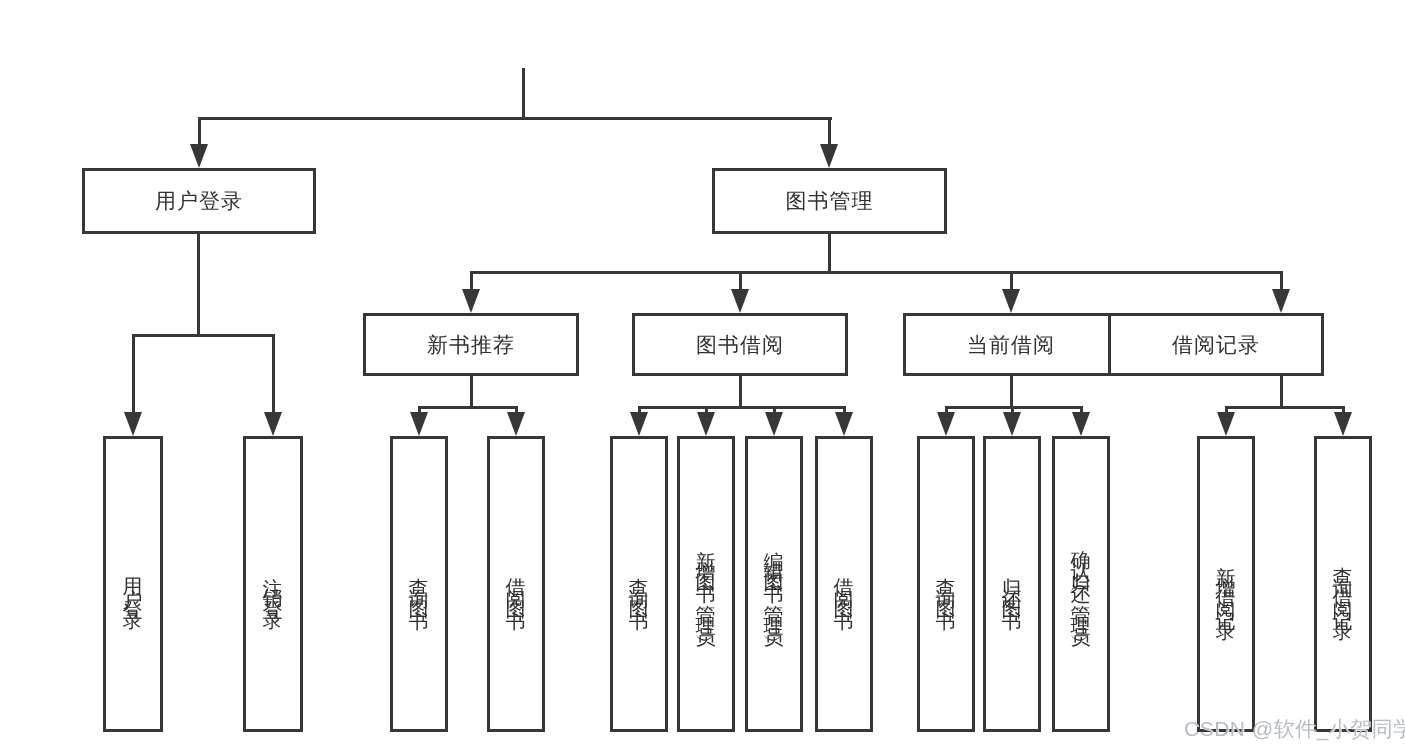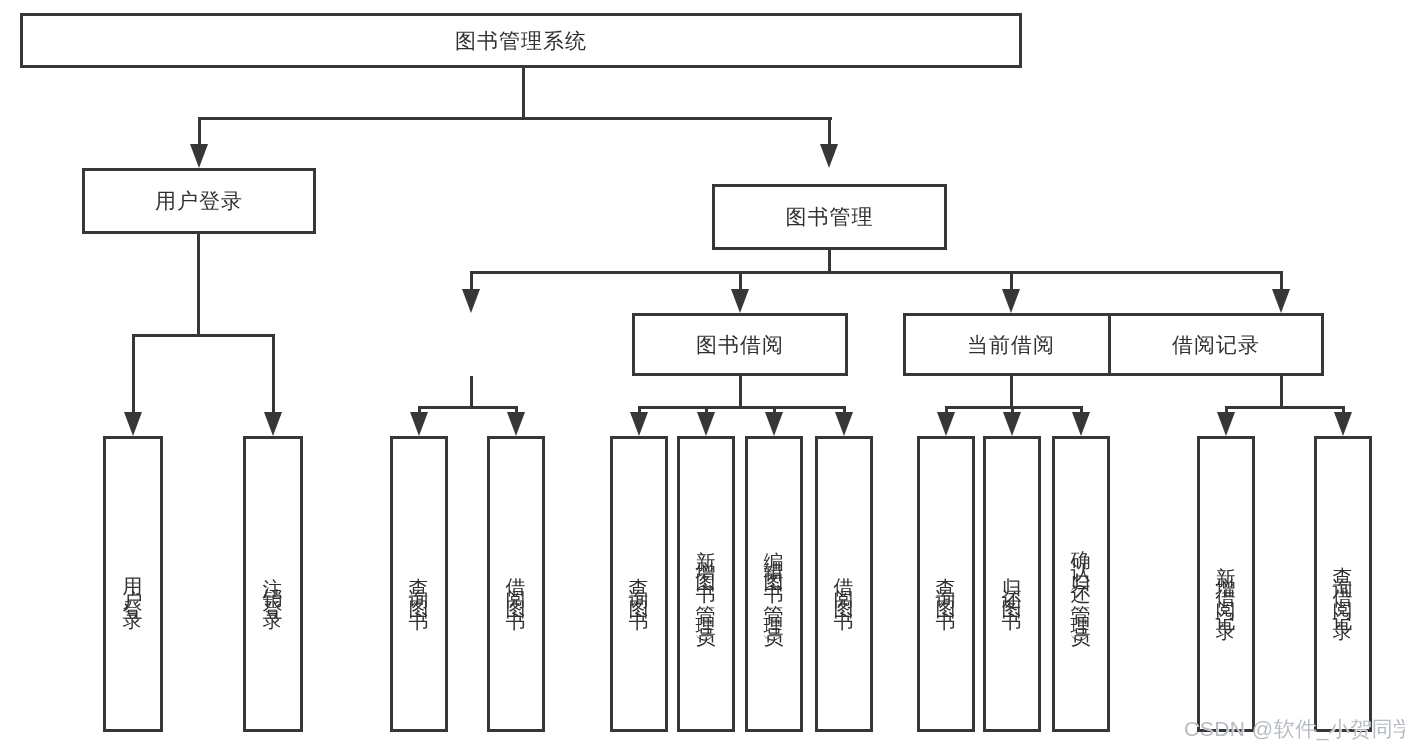--- a/index.html
+++ b/index.html
@@ -113,25 +113,25 @@
   <div class="ln" style="left:1080px; top:406px; width:3px; height:12px;"></div>
   <div class="ah" style="left:1072px; top:412px;"></div>
 
   <div class="ln" style="left:1280px; top:376px; width:3px; height:33px;"></div>
   <div class="ln" style="left:1225px; top:406px; width:120px; height:3px;"></div>
   <div class="ln" style="left:1225px; top:406px; width:3px; height:12px;"></div>
   <div class="ah" style="left:1217px; top:412px;"></div>
   <div class="ln" style="left:1342px; top:406px; width:3px; height:12px;"></div>
   <div class="ah" style="left:1334px; top:412px;"></div>
 
-  <div class="node" style="left:20px; top:13px; width:1002px; height:55px;">图书管理系统</div>
 
   <div class="node" style="left:82px; top:168px; width:234px; height:66px;">用户登录</div>
-  <div class="node" style="left:712px; top:168px; width:235px; height:66px;margin-top:16px;">图书管理</div>
+  <div class="node" style="left:712px; top:168px; width:235px; height:66px;">图书管理</div>
 
+  <div class="node" style="left:363px; top:313px; width:216px; height:63px;">新书推荐</div>
   <div class="node" style="left:903px; top:313px; width:216px; height:63px;">当前借阅</div>
   <div class="node" style="left:632px; top:313px; width:216px; height:63px;">图书借阅</div>
   <div class="node" style="left:1108px; top:313px; width:216px; height:63px;">借阅记录</div>
 
   <div class="node v" style="left:103px; top:436px; width:60px; height:296px;">用户登录</div>
   <div class="node v" style="left:243px; top:436px; width:60px; height:296px;">注销登录</div>
 
   <div class="node v" style="left:390px; top:436px; width:58px; height:296px;">查询图书</div>
   <div class="node v" style="left:487px; top:436px; width:58px; height:296px;">借阅图书</div>
 

